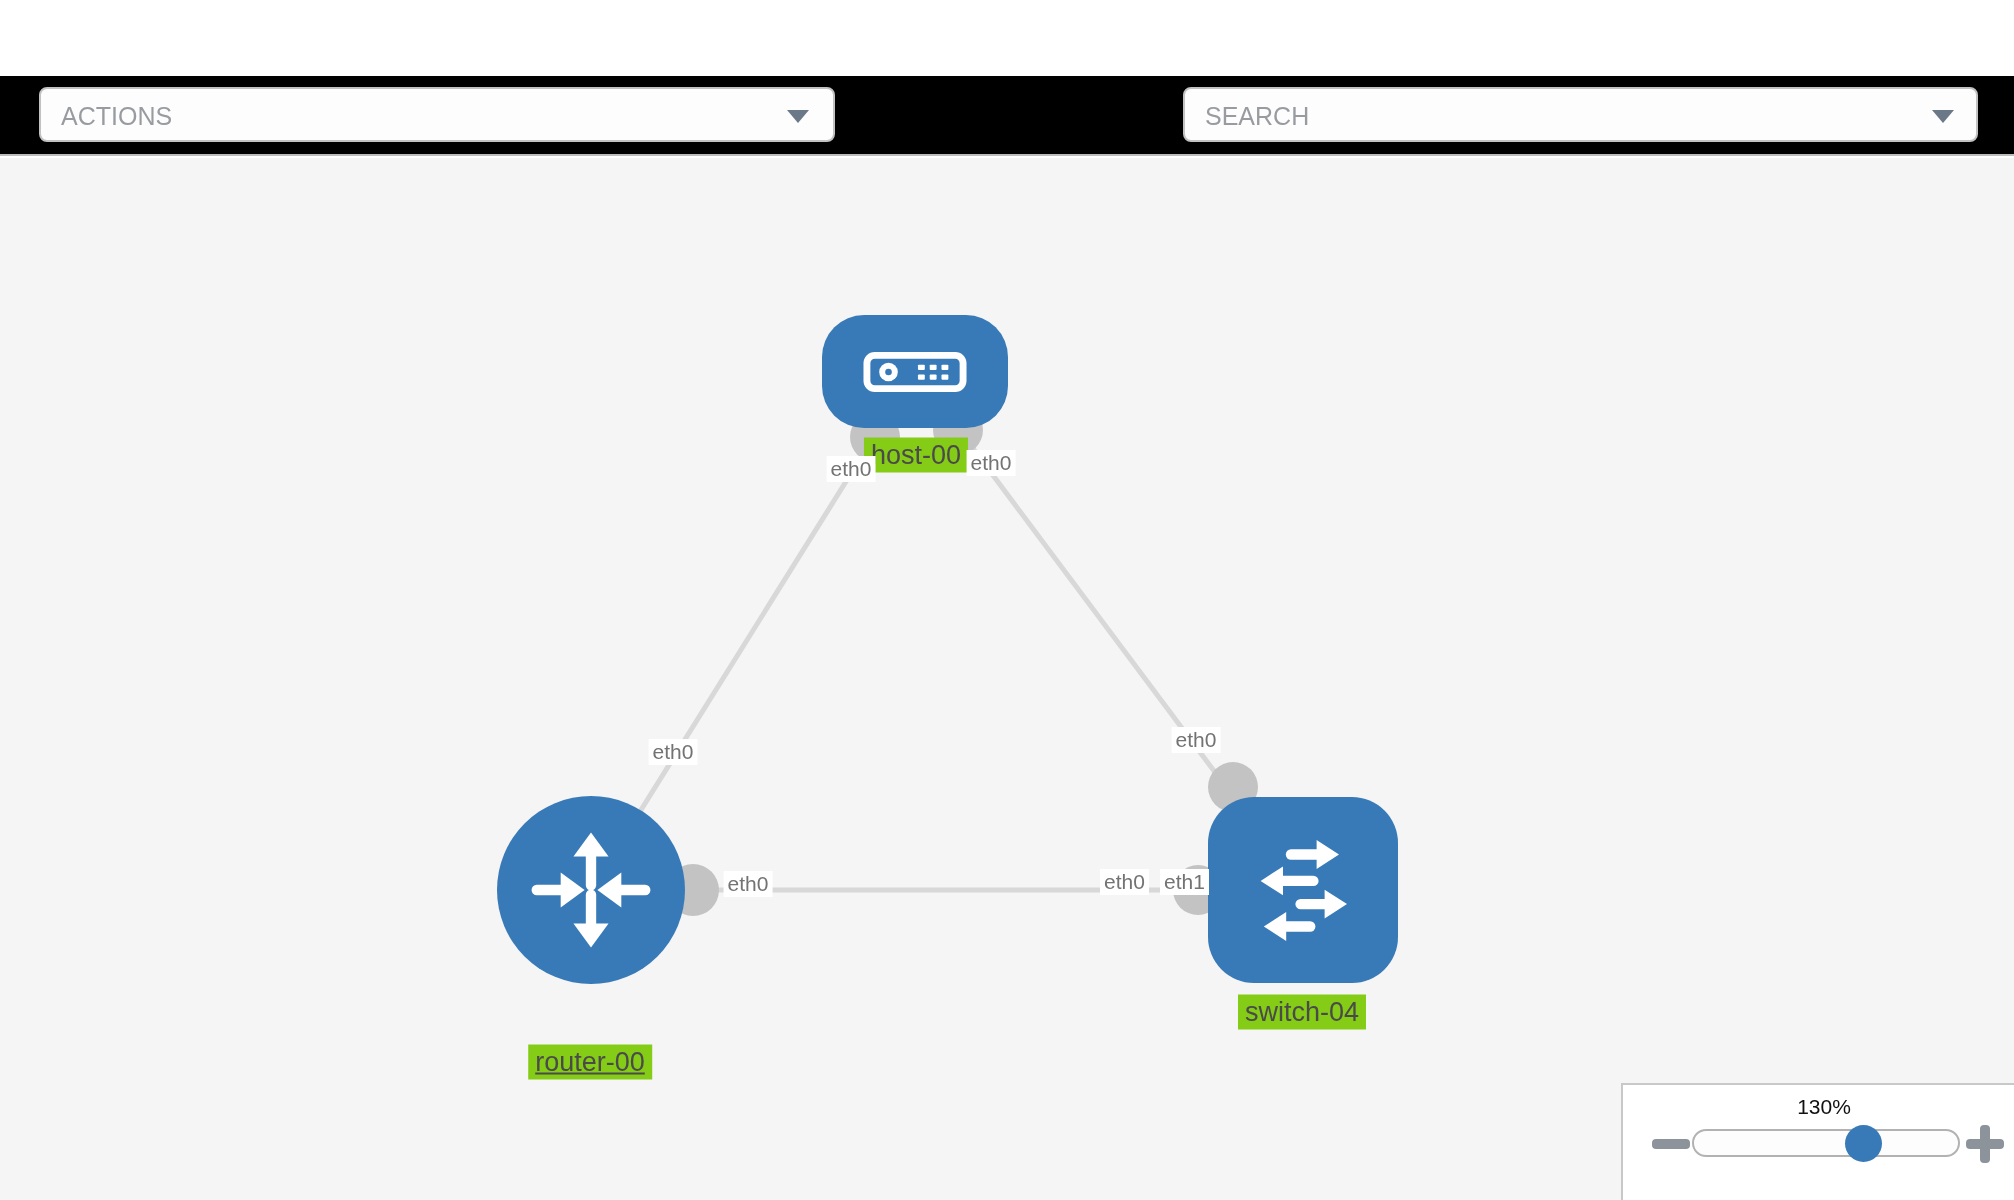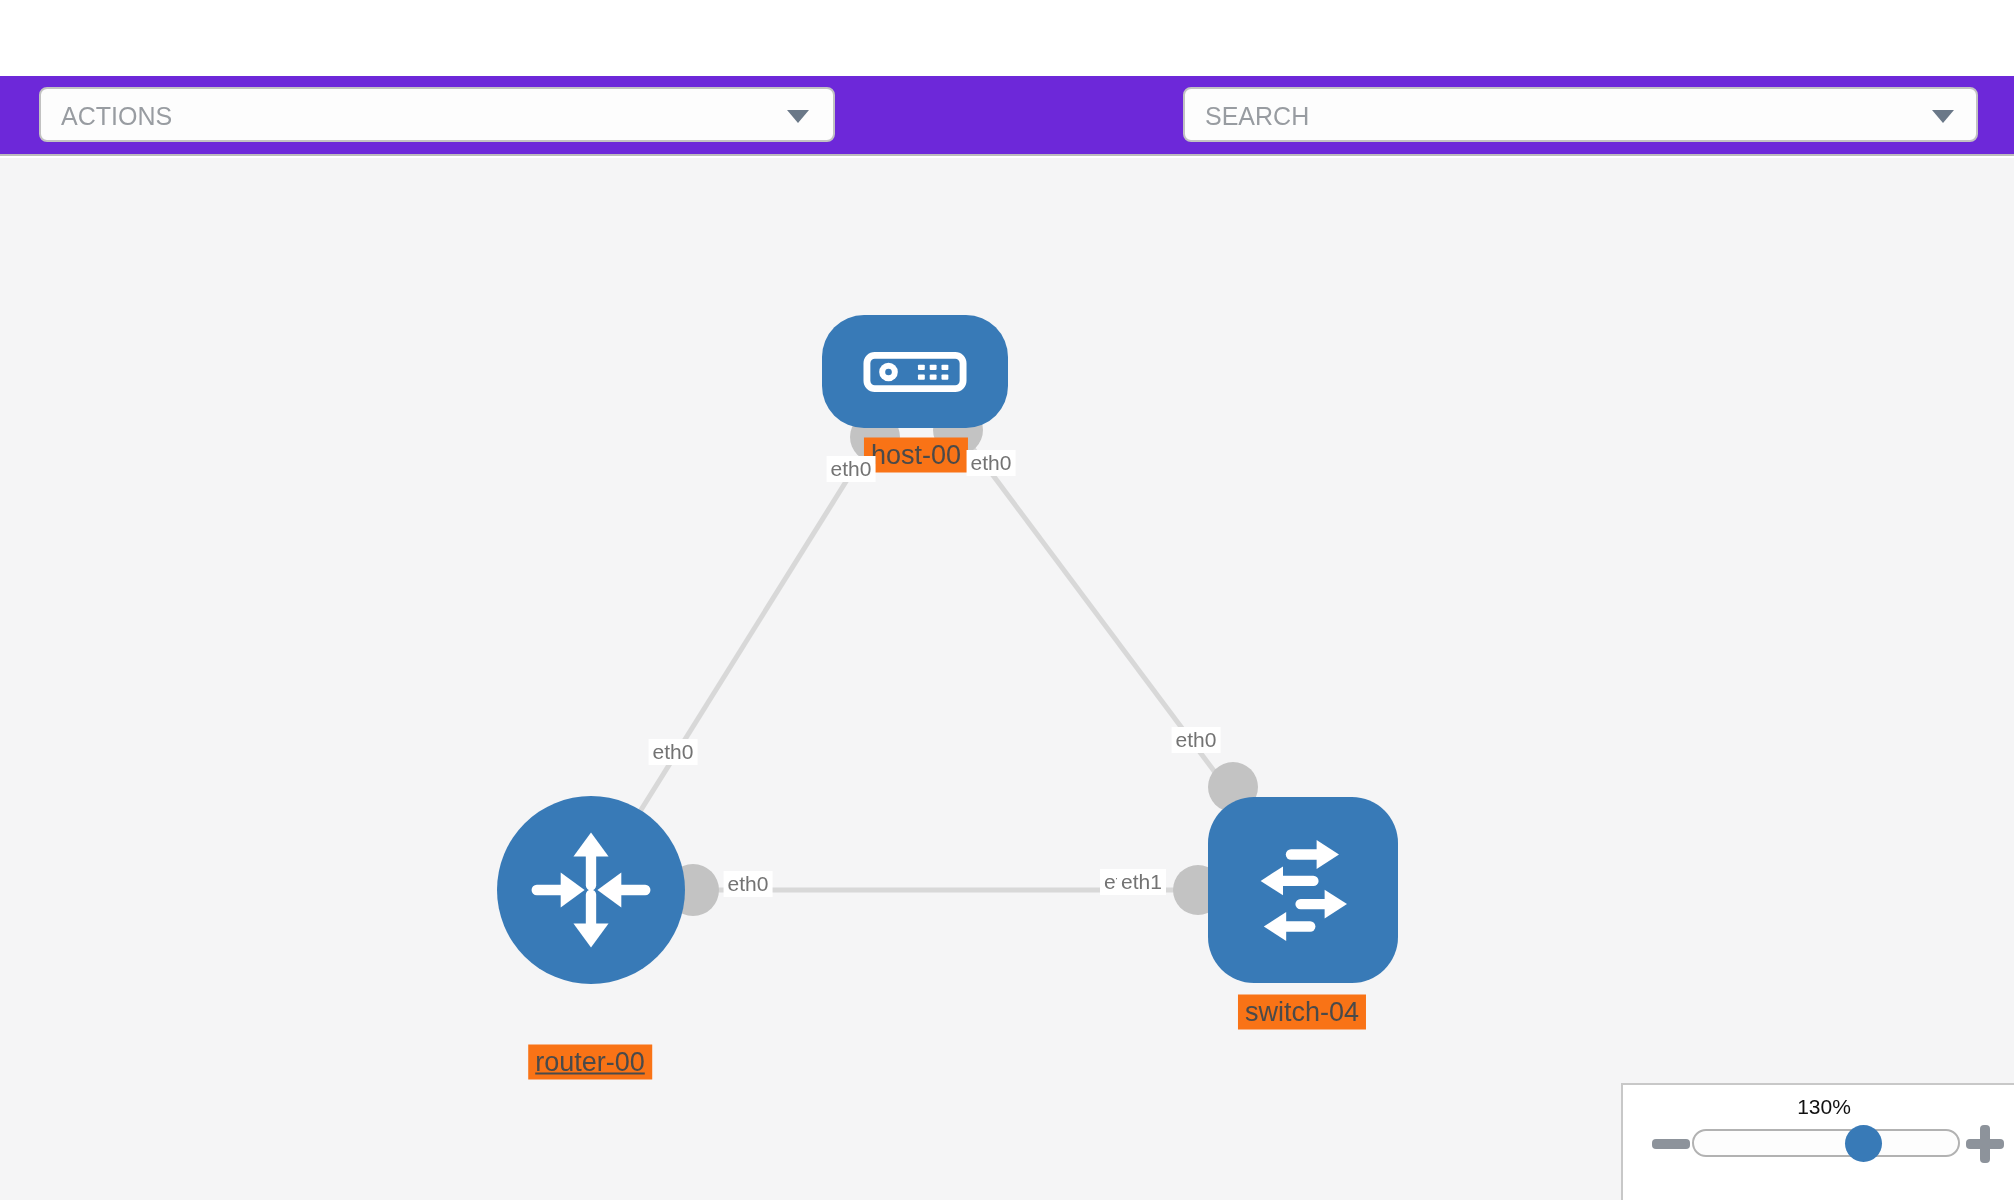--- a/index.html
+++ b/index.html
@@ -14,21 +14,21 @@
     color:#4c4a48; letter-spacing:0.2px; }
   .close-btn { position:absolute; left:1944px; top:17px; width:36px; height:36px;
     border-radius:50%; background:#c9c9c9; cursor:pointer; }
   .close-btn .x1,.close-btn .x2 { position:absolute; left:8px; top:16px; width:20px; height:5px;
     background:#fff; border-radius:2px; }
   .close-btn .x1 { transform:rotate(45deg); }
   .close-btn .x2 { transform:rotate(-45deg); }
 
   
   .toolbar { position:absolute; left:0; top:76px; width:2014px; height:80px;
-    background:#6d28d9; border-bottom:2px solid #bcbcbc; }
+    background:#000000; border-bottom:2px solid #bcbcbc; }
   .select-box { position:absolute; top:11px; height:55px; background:#fdfdfd;
     border:2px solid #c2c2c2; border-radius:8px; cursor:pointer; }
   .select-box .label { position:absolute; left:20px; top:13px; font-size:25px; color:#989ca1; }
   .caret { position:absolute; width:0; height:0;
     border-left:11px solid transparent; border-right:11px solid transparent;
     border-top:13px solid #6a7888; }
   .actions-box { left:39px; width:796px; }
   .actions-box .caret { right:24px; top:21px; }
   .search-box { left:1183px; width:795px;padding-left:12px; }
   .search-box .caret { right:22px; top:21px; }
@@ -38,26 +38,26 @@
   
   .canvas { position:absolute; left:0; top:158px; width:2014px; height:1042px; background:#f5f5f6; }
   .net-svg { position:absolute; left:0; top:-158px; width:2014px; height:1200px; }
 
   .node { position:absolute; background:#387ab7; cursor:pointer;
     display:flex; align-items:center; justify-content:center; }
   .node-host   { left:822px; top:315px; width:186px; height:113px; border-radius:42px; }
   .node-router { left:497px; top:796px; width:188px; height:188px; border-radius:50%; }
   .node-switch { left:1208px; top:797px; width:190px; height:186px; border-radius:46px; }
 
-  .node-label { position:absolute; transform:translate(-50%,-50%); background:#f97316;
+  .node-label { position:absolute; transform:translate(-50%,-50%); background:#84cc16;
     color:#4a4a4a; font-size:27px; padding:2px 7px; white-space:nowrap; z-index:3; }
   .iface-label { position:absolute; transform:translate(-50%,-50%); background:#fff;
     color:#737373; font-size:21px; padding:1px 4px; white-space:nowrap; z-index:3; }
   .iface-left-anchor { transform:translateY(-50%); }
-  .over-label { z-index:4; }
+  .over-label { z-index:4;margin-left:43px; }
 
   
   .zoom-panel { position:absolute; left:1621px; top:1083px; width:400px; height:125px;
     background:#fff; border:2px solid #c8c8c8; z-index:10; }
   .zoom-level { position:absolute; left:126px; top:10px; width:150px; text-align:center;
     font-size:21px; color:#111; }
   .zoom-minus { position:absolute; left:29px; top:54px; width:38px; height:10px;
     background:#8d939b; border-radius:4px; cursor:pointer; }
   .zoom-track { position:absolute; left:69px; top:44px; width:268px; height:28px;
     background:#fdfdfd; border:2px solid #b2b2b2; border-radius:15px; cursor:pointer; }

